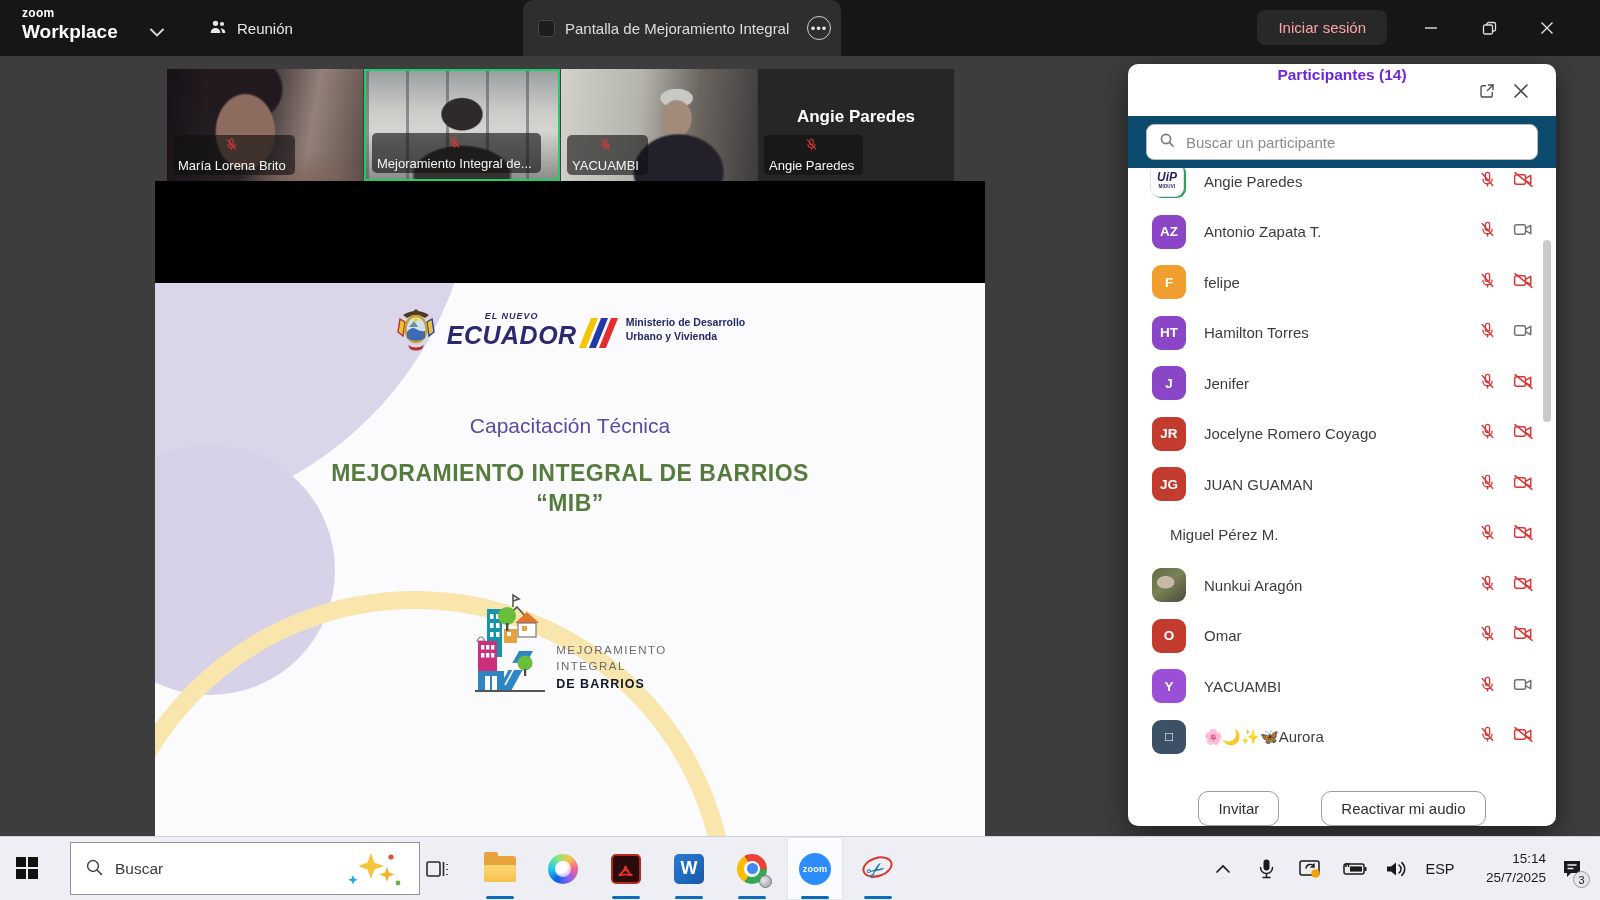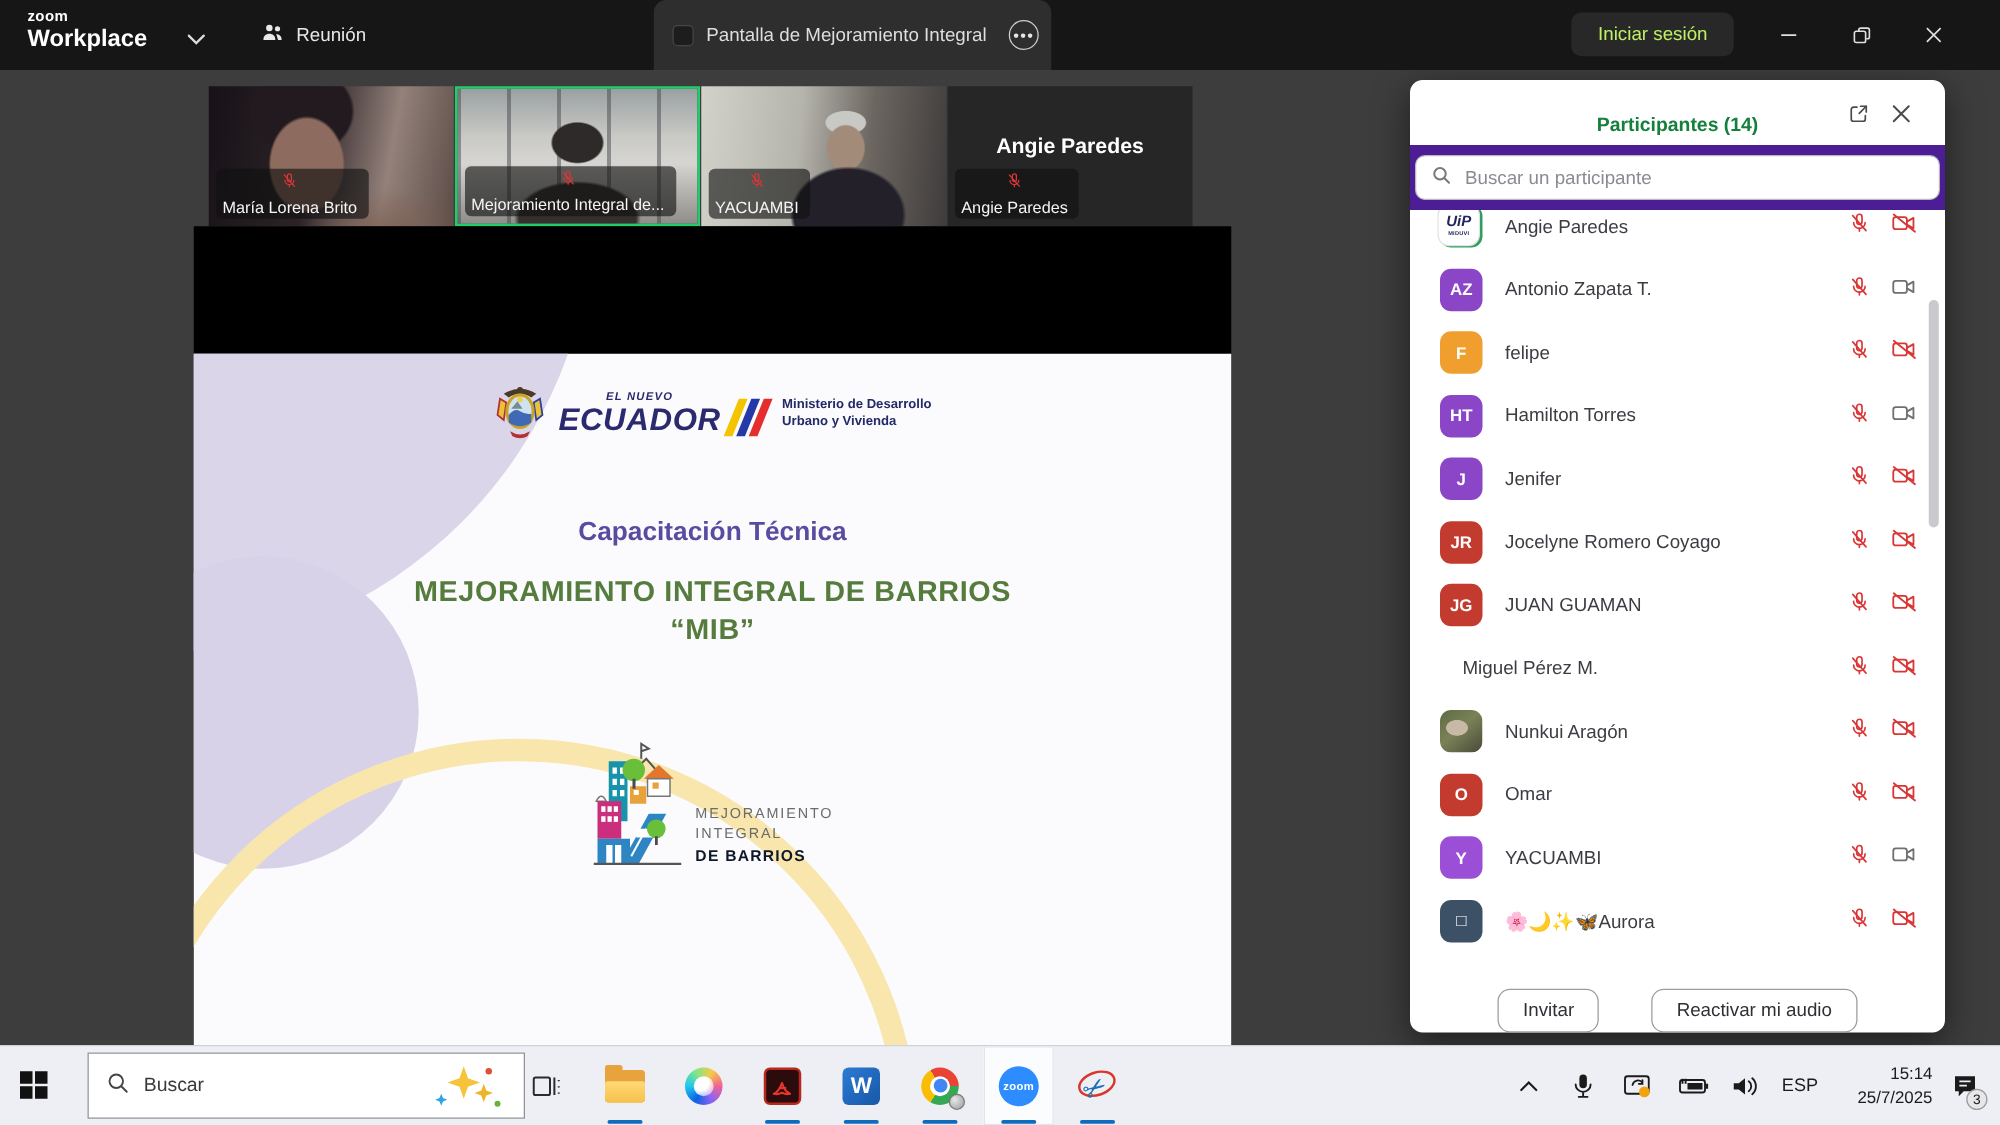--- a/index.html
+++ b/index.html
@@ -10,21 +10,21 @@
   .titlebar{position:absolute;top:0;left:0;width:100%;height:56px;background:#161616;}
   .logo{position:absolute;left:22px;top:7px;color:#fff;line-height:1;}
   .logo .l1{font-size:12px;font-weight:bold;letter-spacing:.3px;}
   .logo .l2{font-size:19px;font-weight:bold;margin-top:3px;text-align:center;}
   .chev{position:absolute;left:150px;top:23px;}
   .tab-meeting{position:absolute;left:208px;top:0;height:56px;display:flex;align-items:center;gap:9px;color:#e8e8e8;font-size:15px;cursor:pointer;}
   .tab-share{position:absolute;left:523px;top:0;height:56px;width:318px;background:#2e2e2e;border-radius:10px 10px 0 0;display:flex;align-items:center;gap:10px;padding:0 10px 0 15px;color:#dedede;font-size:15px;}
   .share-square{width:17px;height:17px;border-radius:4px;background:#1d1d1d;border:1px solid #454545;flex:none;}
   .tab-share .txt{flex:1;white-space:nowrap;overflow:hidden;}
   .tab-more{width:24px;height:24px;border-radius:50%;border:1.6px solid #cfcfcf;color:#e6e6e6;display:flex;align-items:center;justify-content:center;font-size:13px;letter-spacing:1px;flex:none;cursor:pointer;}
-  .signin{position:absolute;right:213px;top:10px;height:35px;padding:0 21px;background:#282828;border:none;border-radius:8px;color:#bef264;font-size:15px;cursor:pointer;}
+  .signin{position:absolute;right:213px;top:10px;height:35px;padding:0 21px;background:#282828;border:none;border-radius:8px;color:#fca5a5;font-size:15px;cursor:pointer;}
   .winbtn{position:absolute;top:17px;width:22px;height:22px;display:flex;align-items:center;justify-content:center;cursor:pointer;}
   .winbtn svg{display:block;}
   .wb-min{right:158px;} .wb-max{right:100px;} .wb-close{right:42px;}
 
   
   .main{position:absolute;top:56px;left:0;right:0;bottom:64px;background:#3d3d3d;overflow:hidden;}
 
   
   .video-strip{position:absolute;left:167px;top:13px;height:112px;display:flex;}
   .vtile{position:relative;width:196px;height:112px;overflow:hidden;margin-right:1px;background:#222;}
@@ -56,34 +56,34 @@
   .lav2{position:absolute;left:-70px;top:162px;width:250px;height:250px;border-radius:50%;background:#d8d2e8;}
   .ring{position:absolute;left:-60px;top:308px;width:640px;height:640px;border-radius:50%;border:18px solid #f9e6ad;}
   .gov{position:absolute;top:22px;left:0;right:0;display:flex;justify-content:center;align-items:center;gap:10px;}
   .brand{display:flex;align-items:flex-end;gap:6px;}
   .brand-txt{color:#2b2a6e;line-height:1;text-align:left;font-style:italic;}
   .brand-txt .bn1{font-size:9px;font-weight:bold;letter-spacing:1px;margin-left:38px;}
   .brand-txt .bn2{font-size:25px;font-weight:bold;letter-spacing:.5px;margin-top:2px;}
   .stripes{display:flex;gap:3px;transform:skewX(-22deg);margin-left:2px;}
   .stripes i{width:7px;height:30px;display:block;}
   .ministry{font-size:10.5px;font-weight:bold;color:#232a69;line-height:1.3;text-align:left;margin-left:4px;}
-  .sub{position:absolute;top:131px;width:100%;text-align:center;color:#5a4aa0;font-size:21px;font-weight:bold;}
+  .sub{position:absolute;top:131px;width:100%;text-align:center;color:#5a4aa0;font-size:21px;font-weight:normal;}
   .bigtitle{position:absolute;top:176px;width:100%;text-align:center;color:#567c3d;font-size:23px;font-weight:bold;letter-spacing:.5px;line-height:1.3;}
   .miblogo{position:absolute;top:310px;left:0;right:0;display:flex;justify-content:center;align-items:flex-end;gap:9px;}
   .miblogo .mtxt{line-height:1.45;text-align:left;padding-bottom:4px;}
   .miblogo .m1,.miblogo .m2{font-size:11.5px;letter-spacing:1.5px;color:#6b6b6b;}
   .miblogo .m3{font-size:12.5px;letter-spacing:1px;color:#0f172a;font-weight:bold;}
 
   
   .panel{position:absolute;left:1128px;top:8px;width:428px;height:762px;background:#fff;border-radius:10px;box-shadow:0 8px 28px rgba(0,0,0,.5);display:flex;flex-direction:column;overflow:hidden;}
   .phead{position:relative;height:52px;flex:none;}
-  .ptitle{position:absolute;top:28px;width:100%;text-align:center;font-weight:bold;font-size:15.5px;color:#15803d;}
+  .ptitle{position:absolute;top:2px;width:100%;text-align:center;font-weight:bold;font-size:15.5px;color:#6d28d9;}
   .pico{position:absolute;top:16px;width:22px;height:22px;display:flex;align-items:center;justify-content:center;cursor:pointer;}
   .pi-pop{right:58px;} .pi-close{right:24px;}
-  .searchwrap{position:relative;z-index:2;background:#4c1d95;padding:8px 4px 8px;flex:none;}
+  .searchwrap{position:relative;z-index:2;background:#0c4a6e;padding:8px 18px 8px;flex:none;}
   .searchbox{height:36px;border:1px solid #b9b9bf;border-radius:8px;display:flex;align-items:center;gap:9px;padding:0 12px;background:#fff;}
   .searchbox input{border:none;outline:none;font-size:15px;color:#555;width:100%;background:transparent;}
   .searchbox input::placeholder{color:#8a8a93;}
   .plist{position:relative;z-index:1;flex:1;overflow:hidden;margin-top:-12px;}
   .prow{height:50.5px;display:flex;align-items:center;padding:0 22px 0 24px;cursor:pointer;}
   .pav{width:34px;height:34px;border-radius:9px;color:#fff;font-weight:bold;font-size:13.5px;display:flex;align-items:center;justify-content:center;flex:none;}
   .pav.logo{border:1px solid #e2e2e2;background:#fff;flex-direction:column;line-height:1;}
   .pav.logo .u{color:#23265e;font-weight:bold;font-size:12px;font-style:italic;}
   .pav.logo .s{color:#23265e;font-size:4.5px;font-weight:bold;margin-top:2px;letter-spacing:.2px;}
   .pav.photo{background:radial-gradient(14px 10px at 40% 42%, #c7b9a5 0 60%, transparent 65%),linear-gradient(140deg,#5d6b43 0%,#7a8257 45%,#4a4a38 100%);}

